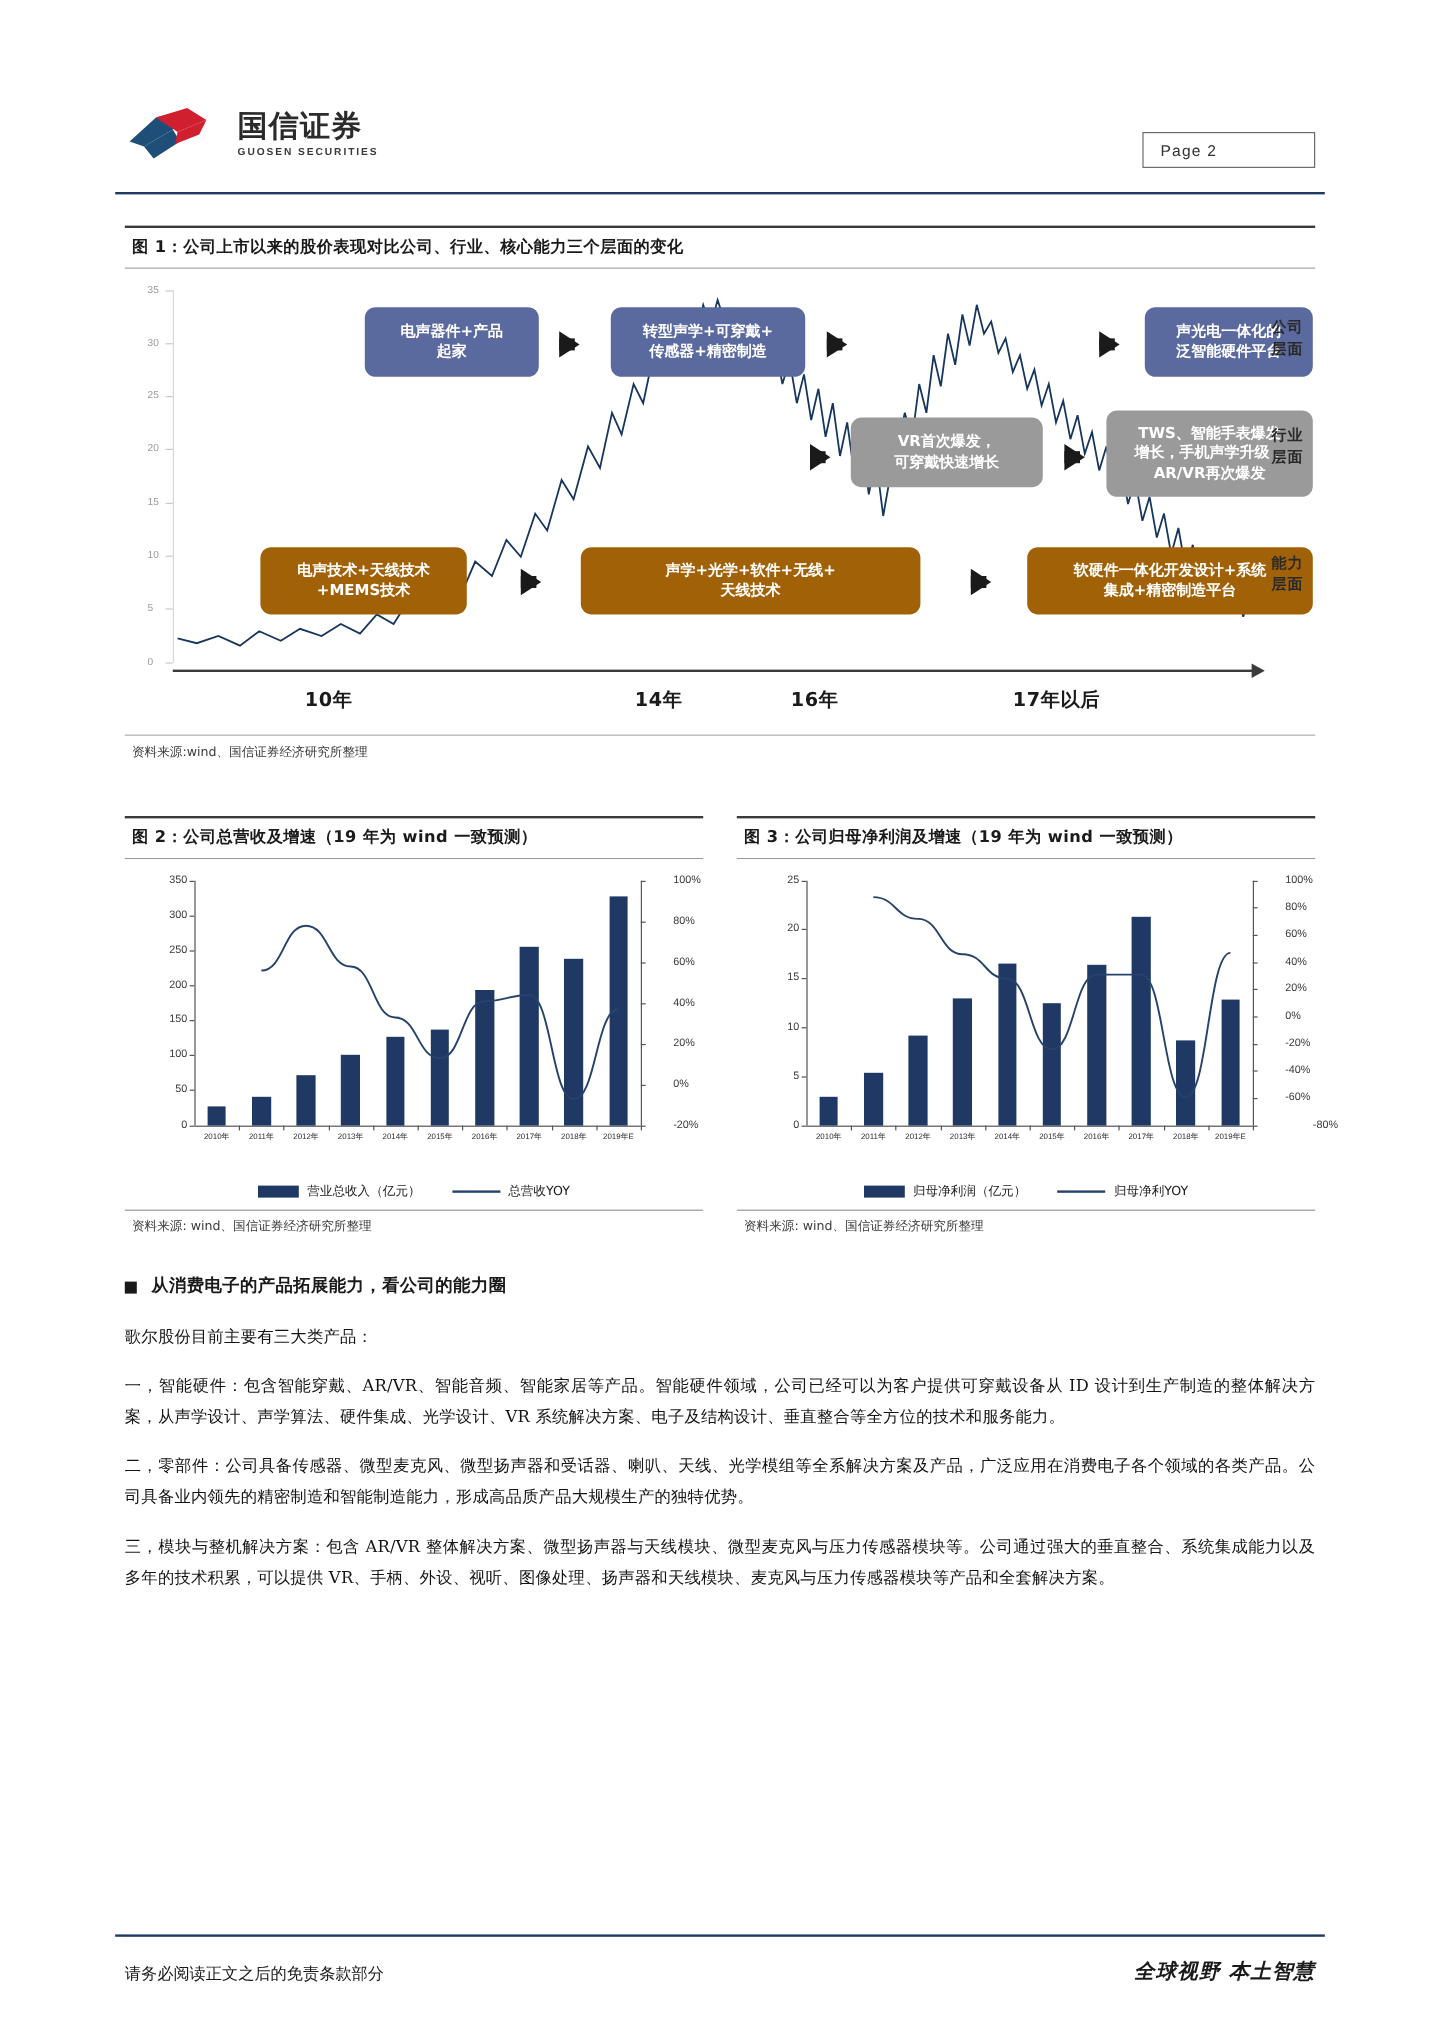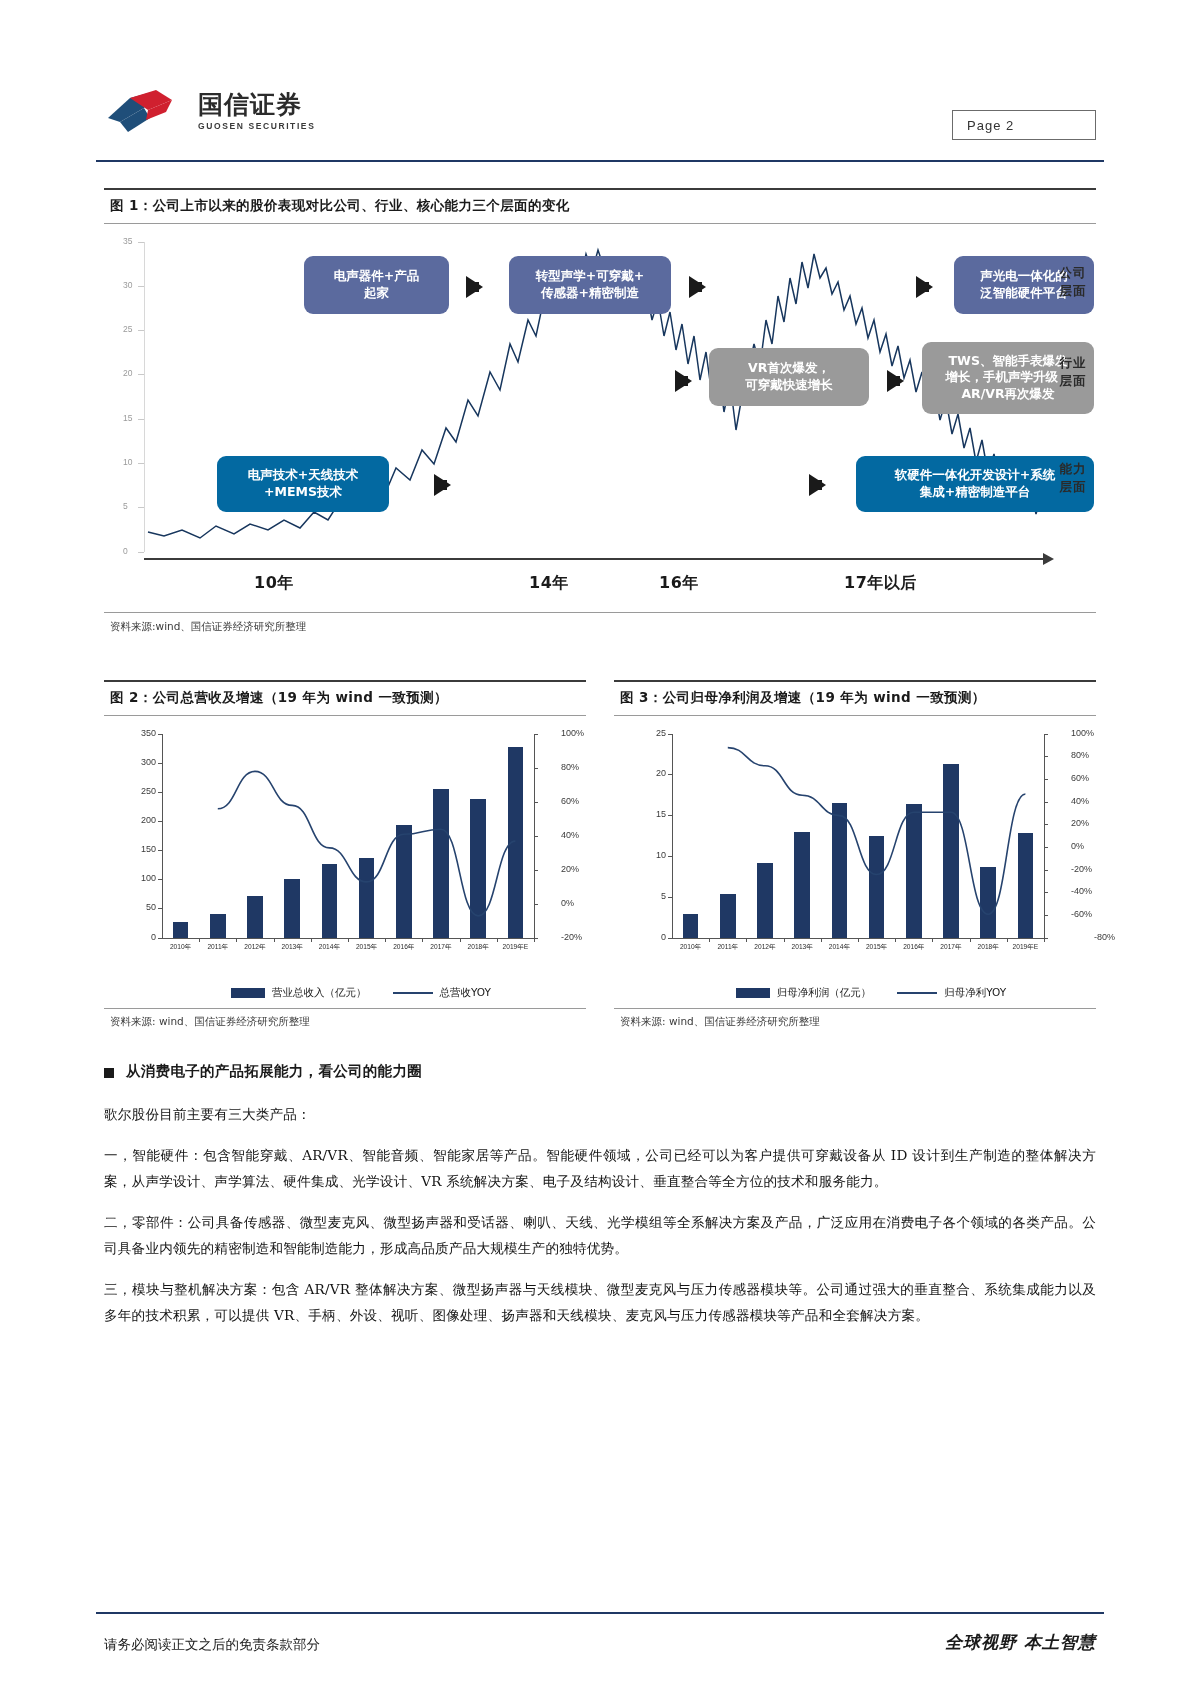--- a/index.html
+++ b/index.html
@@ -56,21 +56,21 @@
     font-family:"DejaVu Sans", sans-serif;
     font-weight:bold;
     display:flex; align-items:center; justify-content:center;
     text-align:center;
     line-height:1.32;
     padding:4px 6px;
     z-index:5;
   }
   .box.co { background:#5b6a9e; font-size:12.5px; }
   .box.ind { background:#9a9a9a; font-size:12.5px; }
-  .box.cap { background:#0369a1; font-size:12.5px; }
+  .box.cap { background:#a16207; font-size:12.5px; }
 
   .arrow {
     position:absolute; z-index:6;
     width:0; height:0;
     border-top:11px solid transparent;
     border-bottom:11px solid transparent;
     border-left:17px solid #1a1a1a;
   }
   .arrow::before {
     content:""; position:absolute;
@@ -110,21 +110,21 @@
   .ax-lbl { position:absolute; font-family:"Liberation Sans", sans-serif; font-size:9px; color:#3a3a3a; }
   .ax-lbl.left { text-align:right; }
   .ax-lbl.right { text-align:left;margin-left:20px; }
   .cat-lbl {
     position:absolute; font-family:"Liberation Sans", sans-serif; font-size:6.6px; color:#2a2a2a;
     text-align:center; white-space:nowrap;
   }
   .bar { position:absolute; background:#1f3864; }
   .axisline { position:absolute; background:#555; }
   .legend-row {
-    position:absolute; bottom:6px; left:16px; width:100%;
+    position:absolute; bottom:6px; left:0; width:100%;
     display:flex; align-items:center; justify-content:center; gap:26px;
     font-family:"DejaVu Sans", sans-serif; font-size:10.5px; color:#1a1a1a;
   }
   .lg { display:flex; align-items:center; gap:7px; }
   .lg .sw-bar { width:34px; height:10px; background:#1f3864; display:inline-block; }
   .lg .sw-line { width:40px; height:2px; background:#26436e; display:inline-block; }
 
   
   .body-wrap { position:absolute; left:104px; top:1048px; width:992px; }
   .sect-head {
@@ -209,20 +209,21 @@
       <div class="arrow" style="left:812px; top:52px;"></div>
       <div class="box co" style="left:850px; top:32px; width:140px; height:58px;">声光电一体化的<br>泛智能硬件平台</div>
 
       <div class="arrow" style="left:571px; top:146px;"></div>
       <div class="box ind" style="left:605px; top:124px; width:160px; height:58px;">VR首次爆发，<br>可穿戴快速增长</div>
       <div class="arrow" style="left:783px; top:146px;"></div>
       <div class="box ind" style="left:818px; top:118px; width:172px; height:72px;">TWS、智能手表爆发<br>增长，手机声学升级，<br>AR/VR再次爆发</div>
 
       <div class="box cap" style="left:113px; top:232px; width:172px; height:56px;">电声技术+天线技术<br>+MEMS技术</div>
       <div class="arrow" style="left:330px; top:250px;"></div>
+      <div class="box cap" style="left:380px; top:232px; width:283px; height:56px;">声学+光学+软件+无线+<br>天线技术</div>
       <div class="arrow" style="left:705px; top:250px;"></div>
       <div class="box cap" style="left:752px; top:232px; width:238px; height:56px;">软硬件一体化开发设计+系统<br>集成+精密制造平台</div>
 
       <div class="layer-lbl" style="left:946px; top:40px; width:46px;">公司<br>层面</div>
       <div class="layer-lbl" style="left:946px; top:130px; width:46px;">行业<br>层面</div>
       <div class="layer-lbl" style="left:946px; top:236px; width:46px;">能力<br>层面</div>
 
       <div class="year-lbl" style="left:150px;">10年</div>
       <div class="year-lbl" style="left:425px;">14年</div>
       <div class="year-lbl" style="left:555px;">16年</div>

